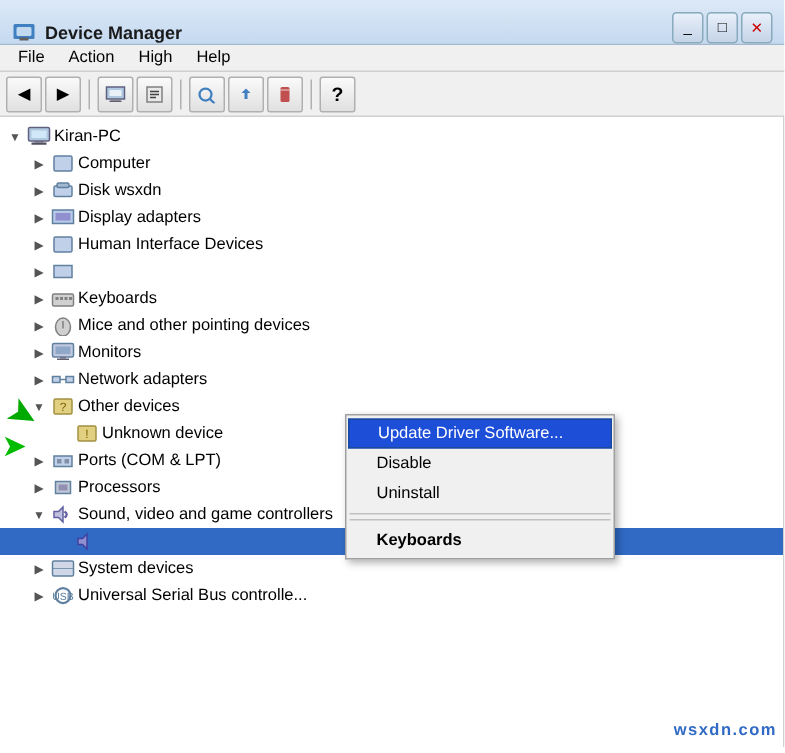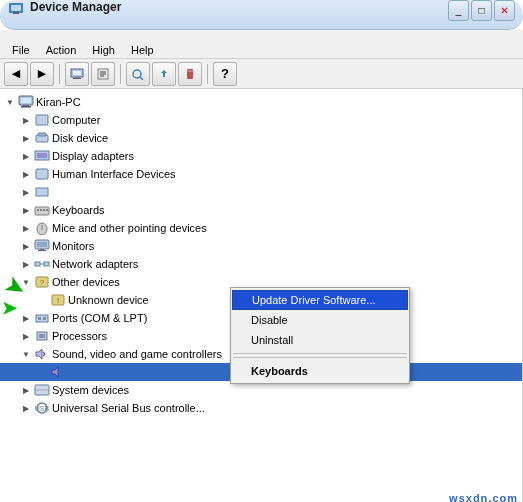--- a/index.html
+++ b/index.html
@@ -10,24 +10,23 @@
       font-size: 11px;
       background: #fff;
       overflow: hidden;
     }
 
     
     .title-bar {
       background: linear-gradient(to bottom, #dce9f7 0%, #c5d9f0 100%);
       height: 30px;
       display: flex;
-      align-items: flex-start;
+      align-items: flex-end;
       padding: 0 8px;
       border-bottom: 1px solid #a0b8d0;
-      border-radius: 15px;
     }
     .title-bar-icon {
       width: 16px;
       height: 16px;
       margin-right: 6px;
     }
     .title-bar-text {
       font-size: 12px;
       font-weight: bold;
       color: #1a1a1a;
@@ -46,23 +45,23 @@
       display: flex;
       align-items: center;
       justify-content: center;
       font-size: 10px;
       cursor: pointer;
     }
 
     
     .menu-bar {
       background: #f0f0f0;
-      height: 29px;
-      display: flex;
-      align-items: flex-end;
+      height: 18px;
+      display: flex;
+      align-items: flex-start;
       padding: 0 4px;
       border-bottom: 1px solid #d0d0d0;
     }
     .menu-item {
       padding: 2px 8px;
       font-size: 11px;
       color: #000;
       cursor: pointer;
     }
 
@@ -312,21 +311,21 @@
     </div>
 
     <div class="tree-item" style="padding-left:20px;">
       <span class="expand-icon">▶</span>
       <span class="item-icon">
         <svg width="16" height="14" viewBox="0 0 16 14">
             <rect x="2" y="4" width="12" height="7" fill="#c0d0e8" stroke="#6080a0" stroke-width="1" rx="1"></rect>
             <rect x="4" y="2" width="8" height="3" fill="#a0b8d0" stroke="#6080a0" stroke-width="1" rx="1"></rect>
           </svg>
       </span>
-      <span class="item-text">Disk device</span>
+      <span class="item-text">Disk wsxdn</span>
     </div>
 
     <div class="tree-item" style="padding-left:20px;">
       <span class="expand-icon">▶</span>
       <span class="item-icon">
         <svg width="16" height="14" viewBox="0 0 16 14">
             <rect x="1" y="2" width="14" height="9" fill="#b8c8e8" stroke="#6080a0" stroke-width="1"></rect>
             <rect x="3" y="4" width="10" height="5" fill="#9090d0"></rect>
           </svg>
       </span>

